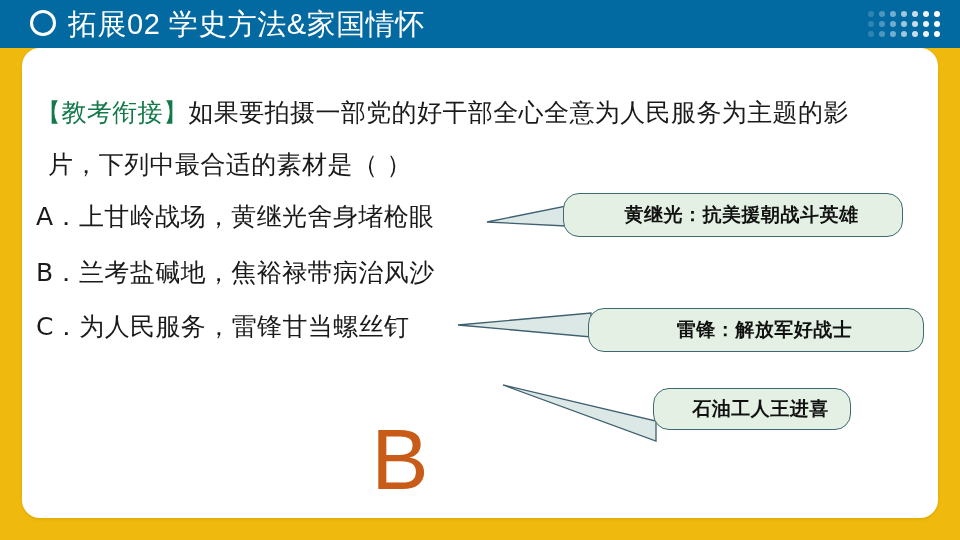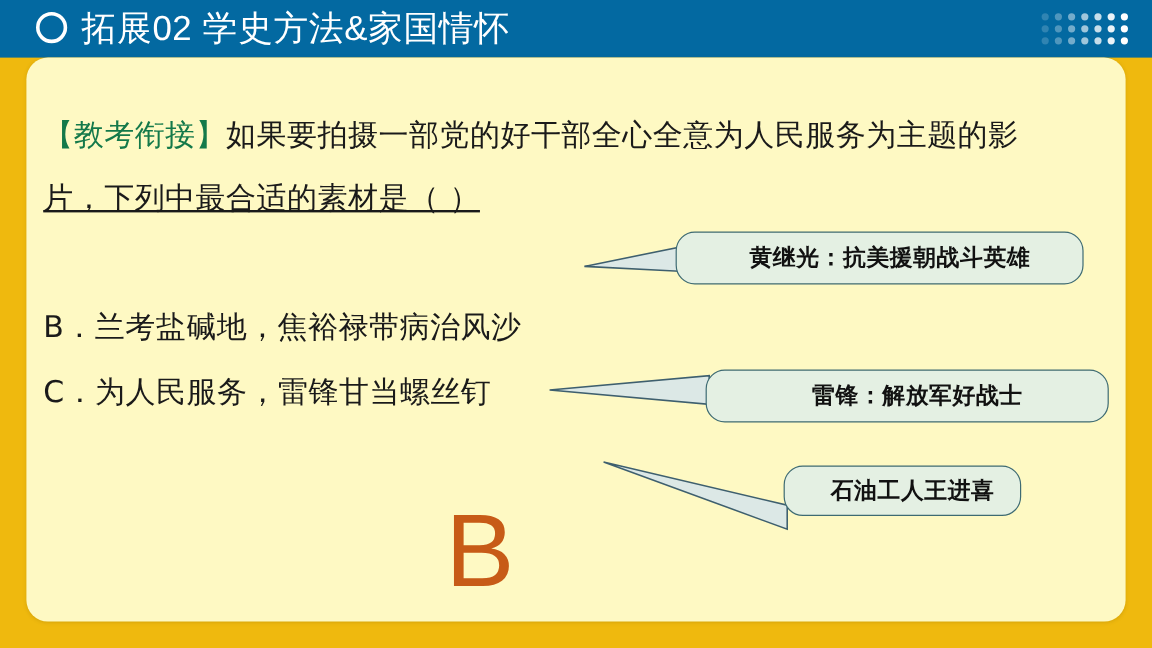--- a/index.html
+++ b/index.html
@@ -59,36 +59,36 @@
     justify-self: center;
     align-self: center;
   }
 
   
   #content-panel {
     position: absolute;
     left: 22px; top: 48px;
     width: 916px;
     height: 470px;
-    background: #fef9c3;
+    background: #ffffff;
     border-radius: 18px;
     box-shadow: 0 1px 3px rgba(120,90,0,0.18);
   }
 
   
   .q-line {
     position: absolute;
     font-family: "DejaVu Sans", "Liberation Sans", sans-serif;
     font-size: 25px;
     color: #1a1a1a;
     white-space: nowrap;
     letter-spacing: 0.4px;
   }
   #q-line-1 { left: 14px; top: 48px; }
-  #q-line-2 { left: 14px; top: 100px; text-decoration: underline; }
+  #q-line-2 { left: 26px; top: 100px; }
   .tag-green { color: #14794A; font-weight: 500; }
 
   .opt-line {
     position: absolute;
     left: 14px;
     font-family: "DejaVu Sans", "Liberation Sans", sans-serif;
     font-size: 25px;
     color: #1a1a1a;
     white-space: nowrap;
     letter-spacing: 0.4px;
@@ -176,20 +176,21 @@
     </div>
   </div>
 
   <div id="content-panel">
 
     <div class="q-line" id="q-line-1">
       <span class="tag-green">【教考衔接】</span><span>如果要拍摄一部党的好干部全心全意为人民服务为主题的影</span>
     </div>
     <div class="q-line" id="q-line-2">片，下列中最合适的素材是（ ）</div>
 
+    <div class="opt-line" id="opt-a">A．上甘岭战场，黄继光舍身堵枪眼</div>
     <div class="opt-line" id="opt-c">C．为人民服务，雷锋甘当螺丝钉</div>
     <div class="opt-line" id="opt-b">B．兰考盐碱地，焦裕禄带病治风沙</div>
 
     <div id="answer-letter">B</div>
   </div>
 
   <svg id="connector-layer" viewBox="0 0 960 540" width="960" height="540">
 
     <polygon points="487,222 566,206 566,226" fill="#DCE8E6" stroke="#3E5F6E" stroke-width="1.3"></polygon>
 

